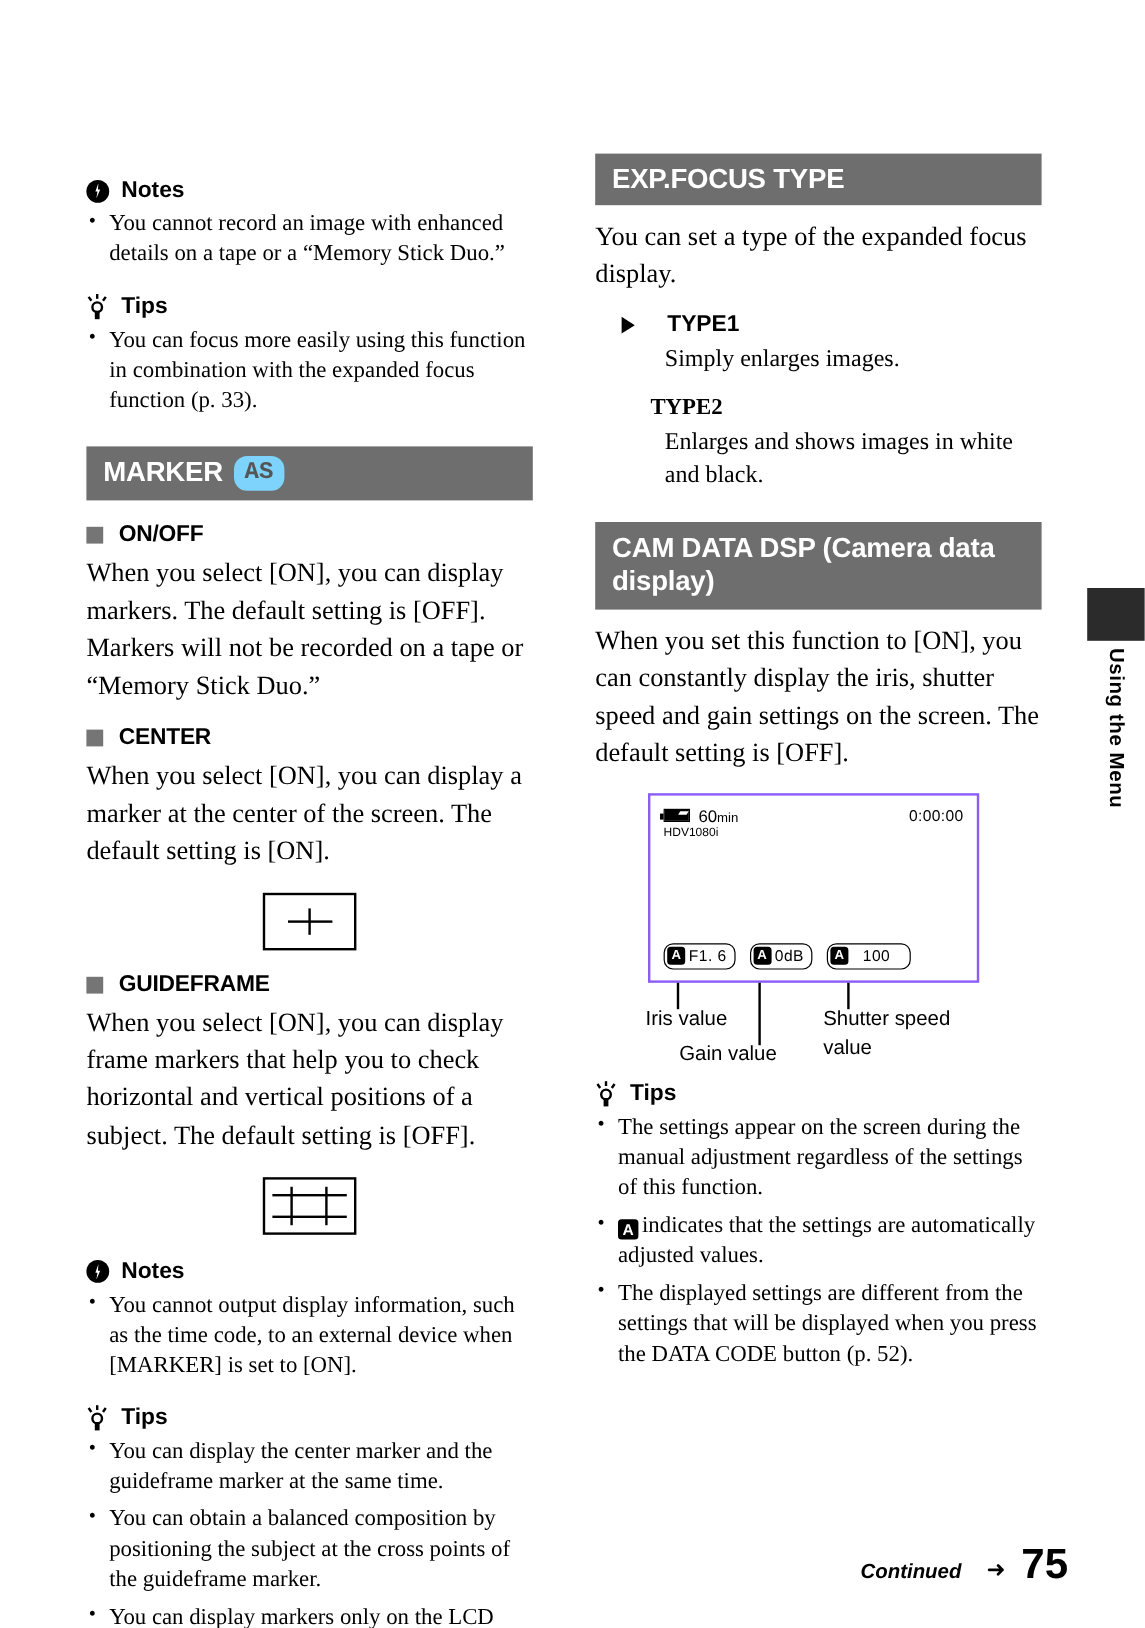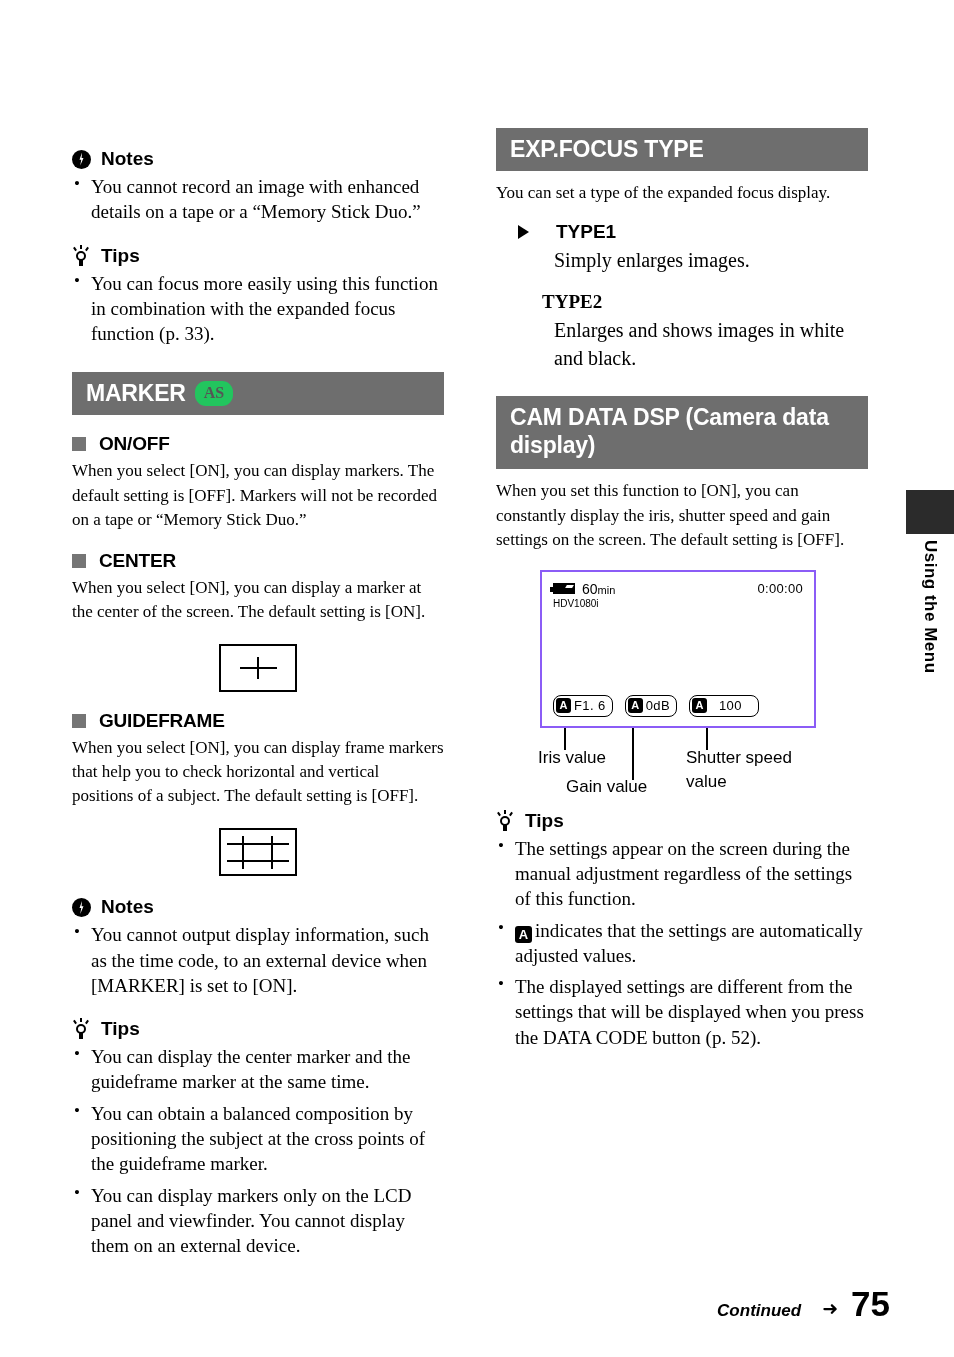--- a/index.html
+++ b/index.html
@@ -38,26 +38,26 @@
     font-weight: bold;
     font-size: 23px;
     letter-spacing: -0.2px;
     line-height: 1.22;
     padding: 7px 0 8px 14px;
     box-sizing: border-box;
   }
   .sect-bar.two-line { padding-bottom: 10px; }
   .as-badge {
     display: inline-block;
-    background: #22c55e;
+    background: #7dd3fc;
     color: #555555;
     border-radius: 11px;
-    font-family: Liberation Serif, serif;
-    font-weight: bold;
-    font-size: 16px;
+    font-family: Liberation Mono, monospace;
+    font-weight: bold;
+    font-size: 20px;
     line-height: 1;
     padding: 4px 9px 5px 9px;
     margin-left: 9px;
     vertical-align: 3px;
     letter-spacing: 0px;
   }
 
   
   .sub-head {
     font-family: "Liberation Sans", sans-serif;
@@ -90,21 +90,21 @@
     width: 0; height: 0;
     border-left: 11px solid #000;
     border-top: 7px solid transparent;
     border-bottom: 7px solid transparent;
     margin-right: 7px;
     flex: 0 0 auto;
   }
 
   
   p.body {
-    font-size: 17px;
+    font-size: 22px;
     line-height: 1.42;
     margin: 0 0 2px 0;
   }
   p.indent {
     font-size: 20px;
     line-height: 1.42;
     margin: 0 0 4px 58px;
   }
 
   

